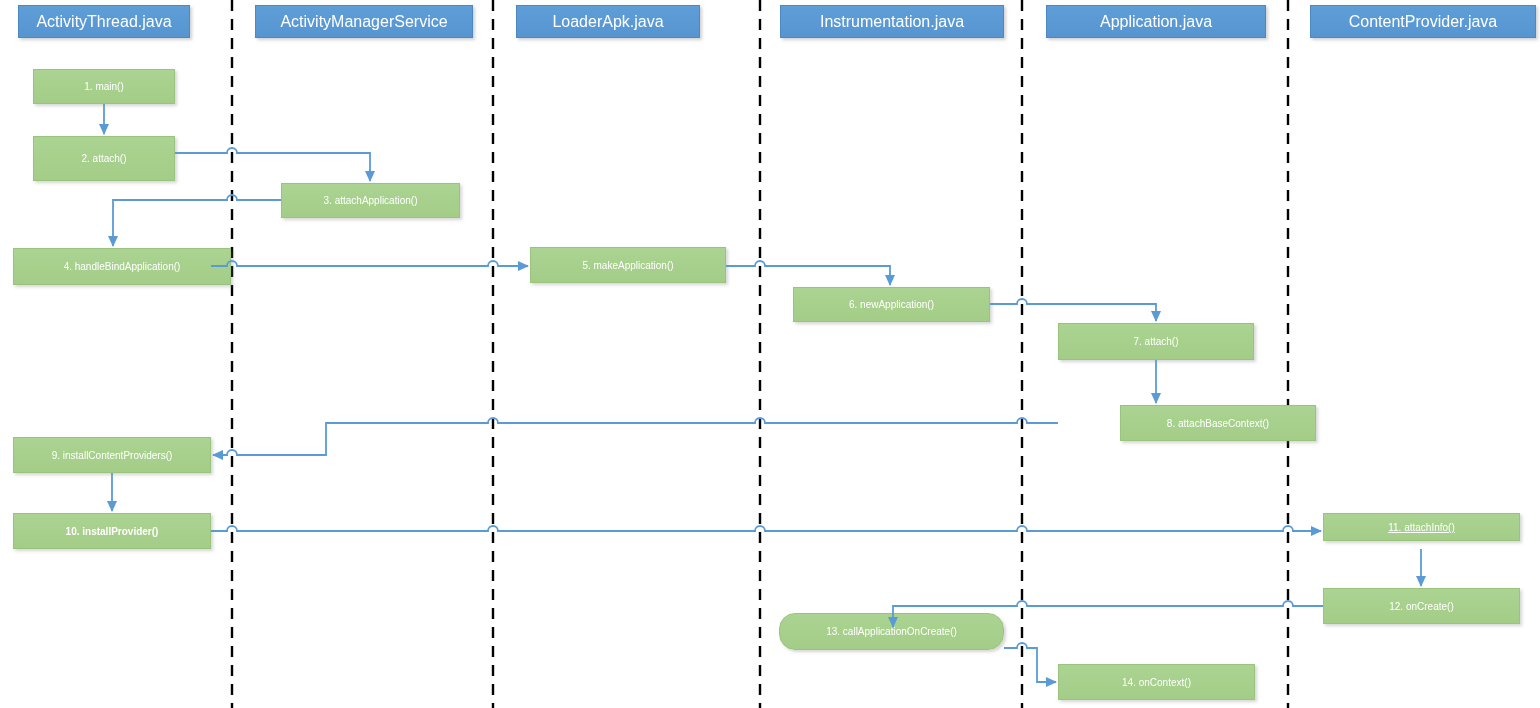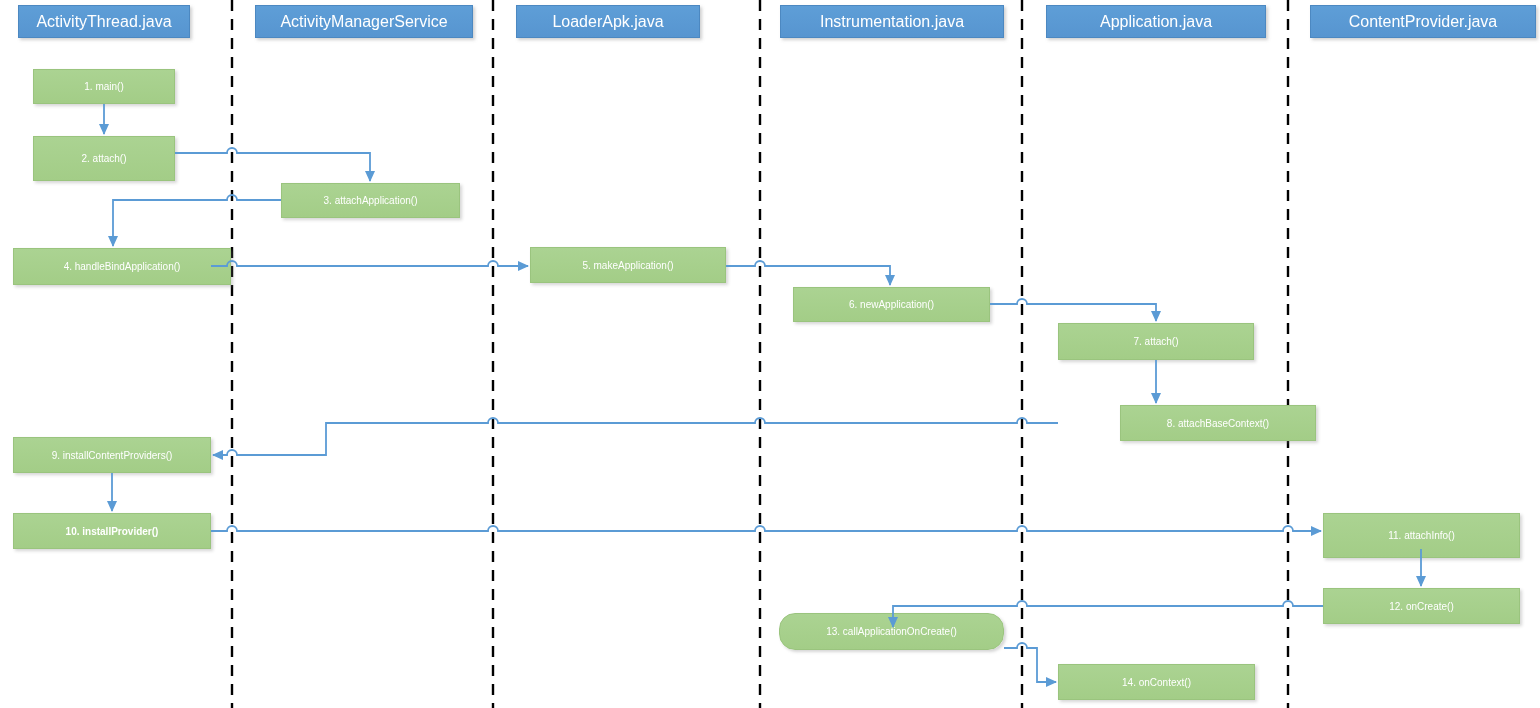--- a/index.html
+++ b/index.html
@@ -77,21 +77,21 @@
   <div class="step-box" style="left:33px;   top:69px;  width:142px; height:35px;">1. main()</div>
   <div class="step-box" style="left:33px;   top:136px; width:142px; height:45px;">2. attach()</div>
   <div class="step-box" style="left:281px;  top:183px; width:179px; height:35px;">3. attachApplication()</div>
   <div class="step-box" style="left:13px;   top:248px; width:218px; height:37px;">4. handleBindApplication()</div>
   <div class="step-box" style="left:530px;  top:247px; width:196px; height:36px;">5. makeApplication()</div>
   <div class="step-box" style="left:793px;  top:287px; width:197px; height:35px;">6. newApplication()</div>
   <div class="step-box" style="left:1058px; top:323px; width:196px; height:37px;">7. attach()</div>
   <div class="step-box" style="left:1120px; top:405px; width:196px; height:36px;">8. attachBaseContext()</div>
   <div class="step-box" style="left:13px;   top:437px; width:198px; height:36px;">9. installContentProviders()</div>
   <div class="step-box" style="left:13px;   top:513px; width:198px; height:36px;font-weight:bold;">10. installProvider()</div>
-  <div class="step-box" style="left:1323px; top:513px; width:197px; height:45px;">11. attachInfo()</div>
+  <div class="step-box" style="left:1323px; top:513px; width:197px; height:28px;text-decoration:underline;">11. attachInfo()</div>
   <div class="step-box" style="left:1323px; top:588px; width:197px; height:36px;">12. onCreate()</div>
   <div class="step-box" style="left:779px;  top:613px; width:225px; height:37px;border-radius:16px;">13. callApplicationOnCreate()</div>
   <div class="step-box" style="left:1058px; top:664px; width:197px; height:36px;">14. onContext()</div>
 
   <svg class="layer arrows" width="1540" height="708" viewBox="0 0 1540 708">
     <defs>
       <marker id="ah" markerUnits="userSpaceOnUse" markerWidth="11" markerHeight="10" refX="10" refY="5" orient="auto">
         <path d="M0,0 L11,5 L0,10 Z" fill="#5B9BD5"></path>
       </marker>
     </defs>

